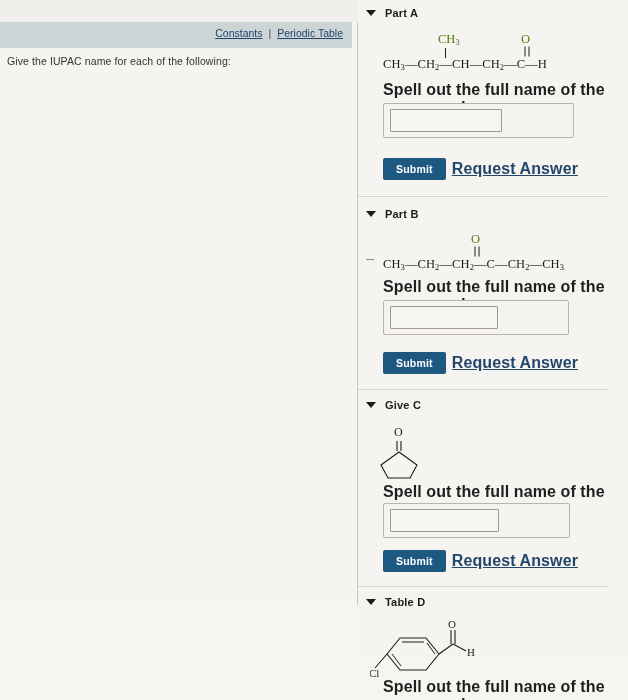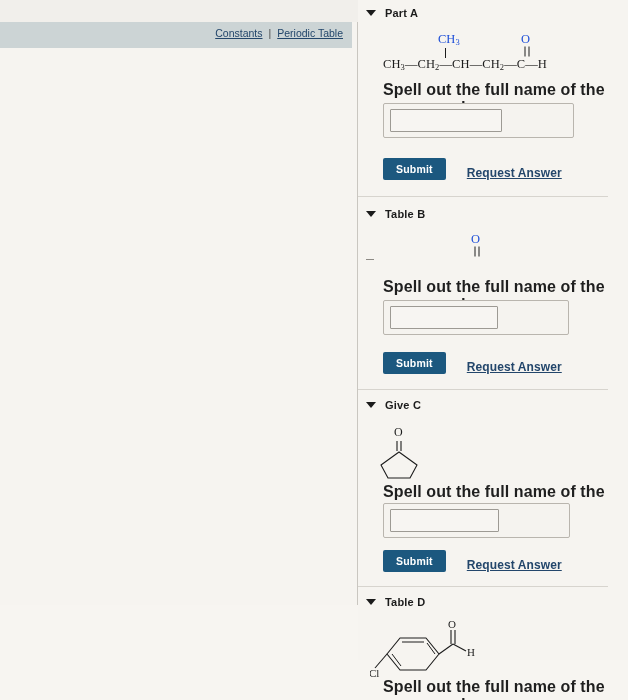--- a/index.html
+++ b/index.html
@@ -131,21 +131,21 @@
     letter-spacing: 0.1px;
   }
   .formula sub {
     font-size: 8.5px;
     vertical-align: -2px;
   }
   .branch-up {
     position: absolute;
     font-family: "Liberation Serif", serif;
     font-size: 12.5px;
-    color: #1d4ed8;
+    color: #4d7c0f;
   }
   .branch-up sub { font-size: 8.5px; vertical-align: -2px; }
   .vbond {
     position: absolute;
     width: 1px;
     background: #1c1c1c;
   }
   .dblbond {
     position: absolute;
     width: 5px;
@@ -185,37 +185,37 @@
     outline: none;
     font-family: "Liberation Sans", sans-serif;
     font-size: 11px;
     color: #1b1b1b;
     padding: 0 4px;
   }
 
   
   .submit-row {
     display: flex;
-    align-items: flex-end;
-    gap: 21px;
+    align-items: center;
+    gap: 6px;
   }
   .submit-btn {
     background: #1c587f;
     color: #ffffff;
     font-size: 10.5px;
     font-weight: bold;
     border: none;
     border-radius: 2px;
     padding: 5px 13px;
     cursor: pointer;
     font-family: "Liberation Sans", sans-serif;
     letter-spacing: 0.2px;
   }
   .req-link {
-    font-size: 12px;
+    font-size: 16px;
     font-weight: bold;
     color: #23466b;
     text-decoration: underline;
     cursor: pointer;
     letter-spacing: 0.1px;
   }
 
   svg { display: block; }
 </style>
 </head>
@@ -228,20 +228,21 @@
     <div class="left-topstrip"></div>
 
     <div class="link-bar">
       <div class="link-bar-inner">
         <a>Constants</a>
         <span class="link-sep">|</span>
         <a>Periodic Table</a>
       </div>
     </div>
 
+    <div class="prompt-text">Give the IUPAC name for each of the following:</div>
 
   </div>
 
   <div class="right-pane">
 
     <div class="part-block" style="top:4px;">
       <div class="part-header">
         <span class="caret"></span>
         <span class="part-label">Part A</span>
       </div>
@@ -272,29 +273,30 @@
         <button class="submit-btn">Submit</button>
         <span class="req-link">Request Answer</span>
       </div>
     </div>
 
     <div class="divider" style="top:196px;"></div>
 
     <div class="part-block" style="top:205px;">
       <div class="part-header">
         <span class="caret"></span>
-        <span class="part-label">Table B</span>
+        <span class="part-label">Part B</span>
       </div>
     </div>
 
     <div class="part-block" style="top:232px;">
       <div style="position:relative;height:44px;">
         <span class="leading-dash" style="left:8px; top:27px;"></span>
         <span class="branch-up" style="left:113px; top:0px;">O</span>
         <span class="dblbond" style="left:114px; top:17px; transform:rotate(90deg); width:10px;"></span>
+        <span class="formula" style="position:absolute; left:25px; top:25px;">CH<sub>3</sub>—CH<sub>2</sub>—CH<sub>2</sub>—C—CH<sub>2</sub>—CH<sub>3</sub></span>
       </div>
     </div>
 
     <div class="part-block" style="top:278px; padding-left:25px;">
       <div class="instruction">Spell out the full name of the compound.</div>
     </div>
 
     <div class="part-block" style="top:300px; padding-left:25px; width:211px;">
       <div class="answer-outer">
         <input class="answer-inner" type="text" placeholder="" style="">

